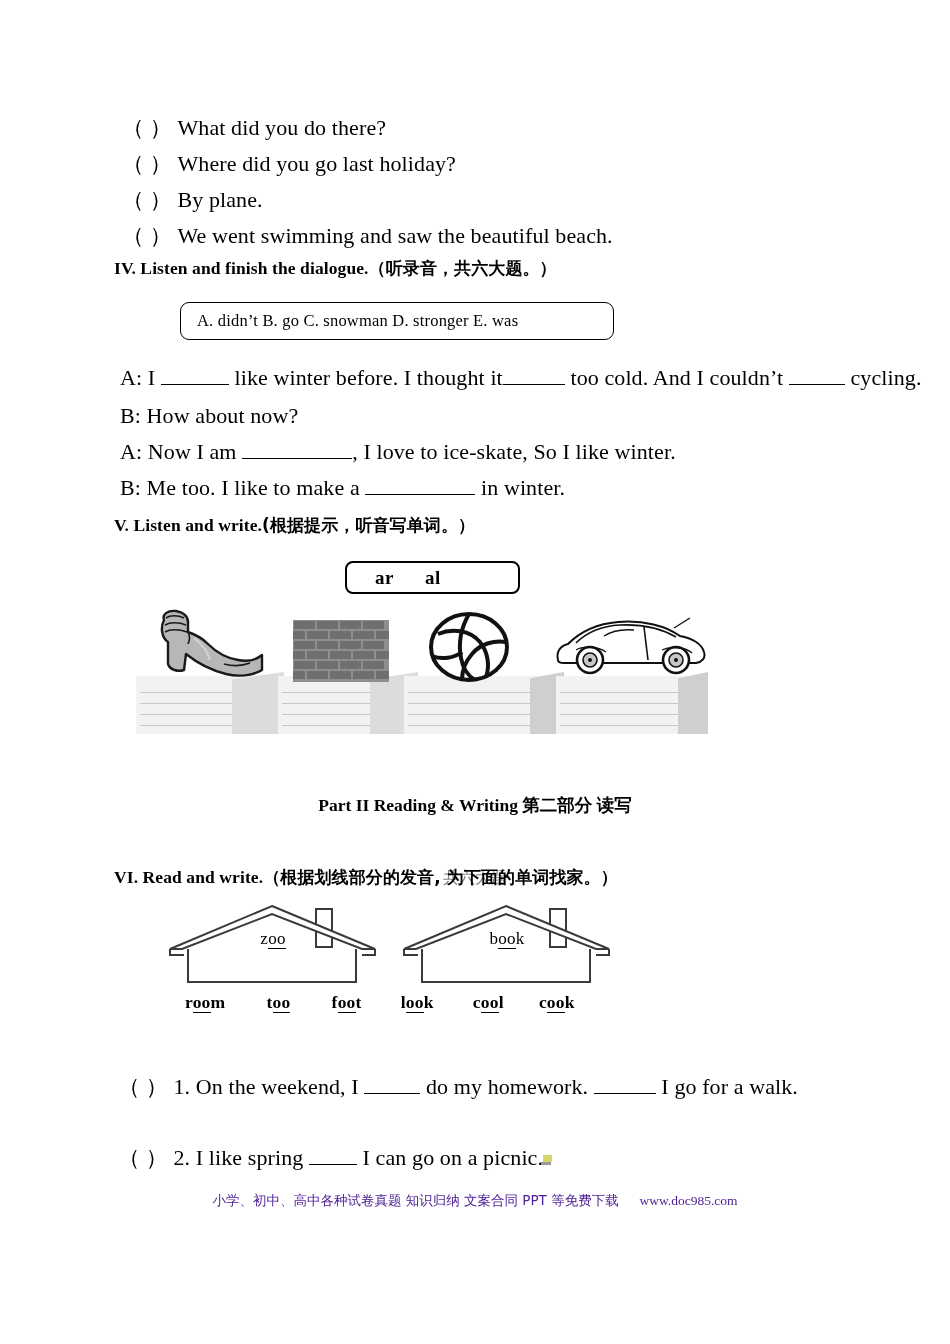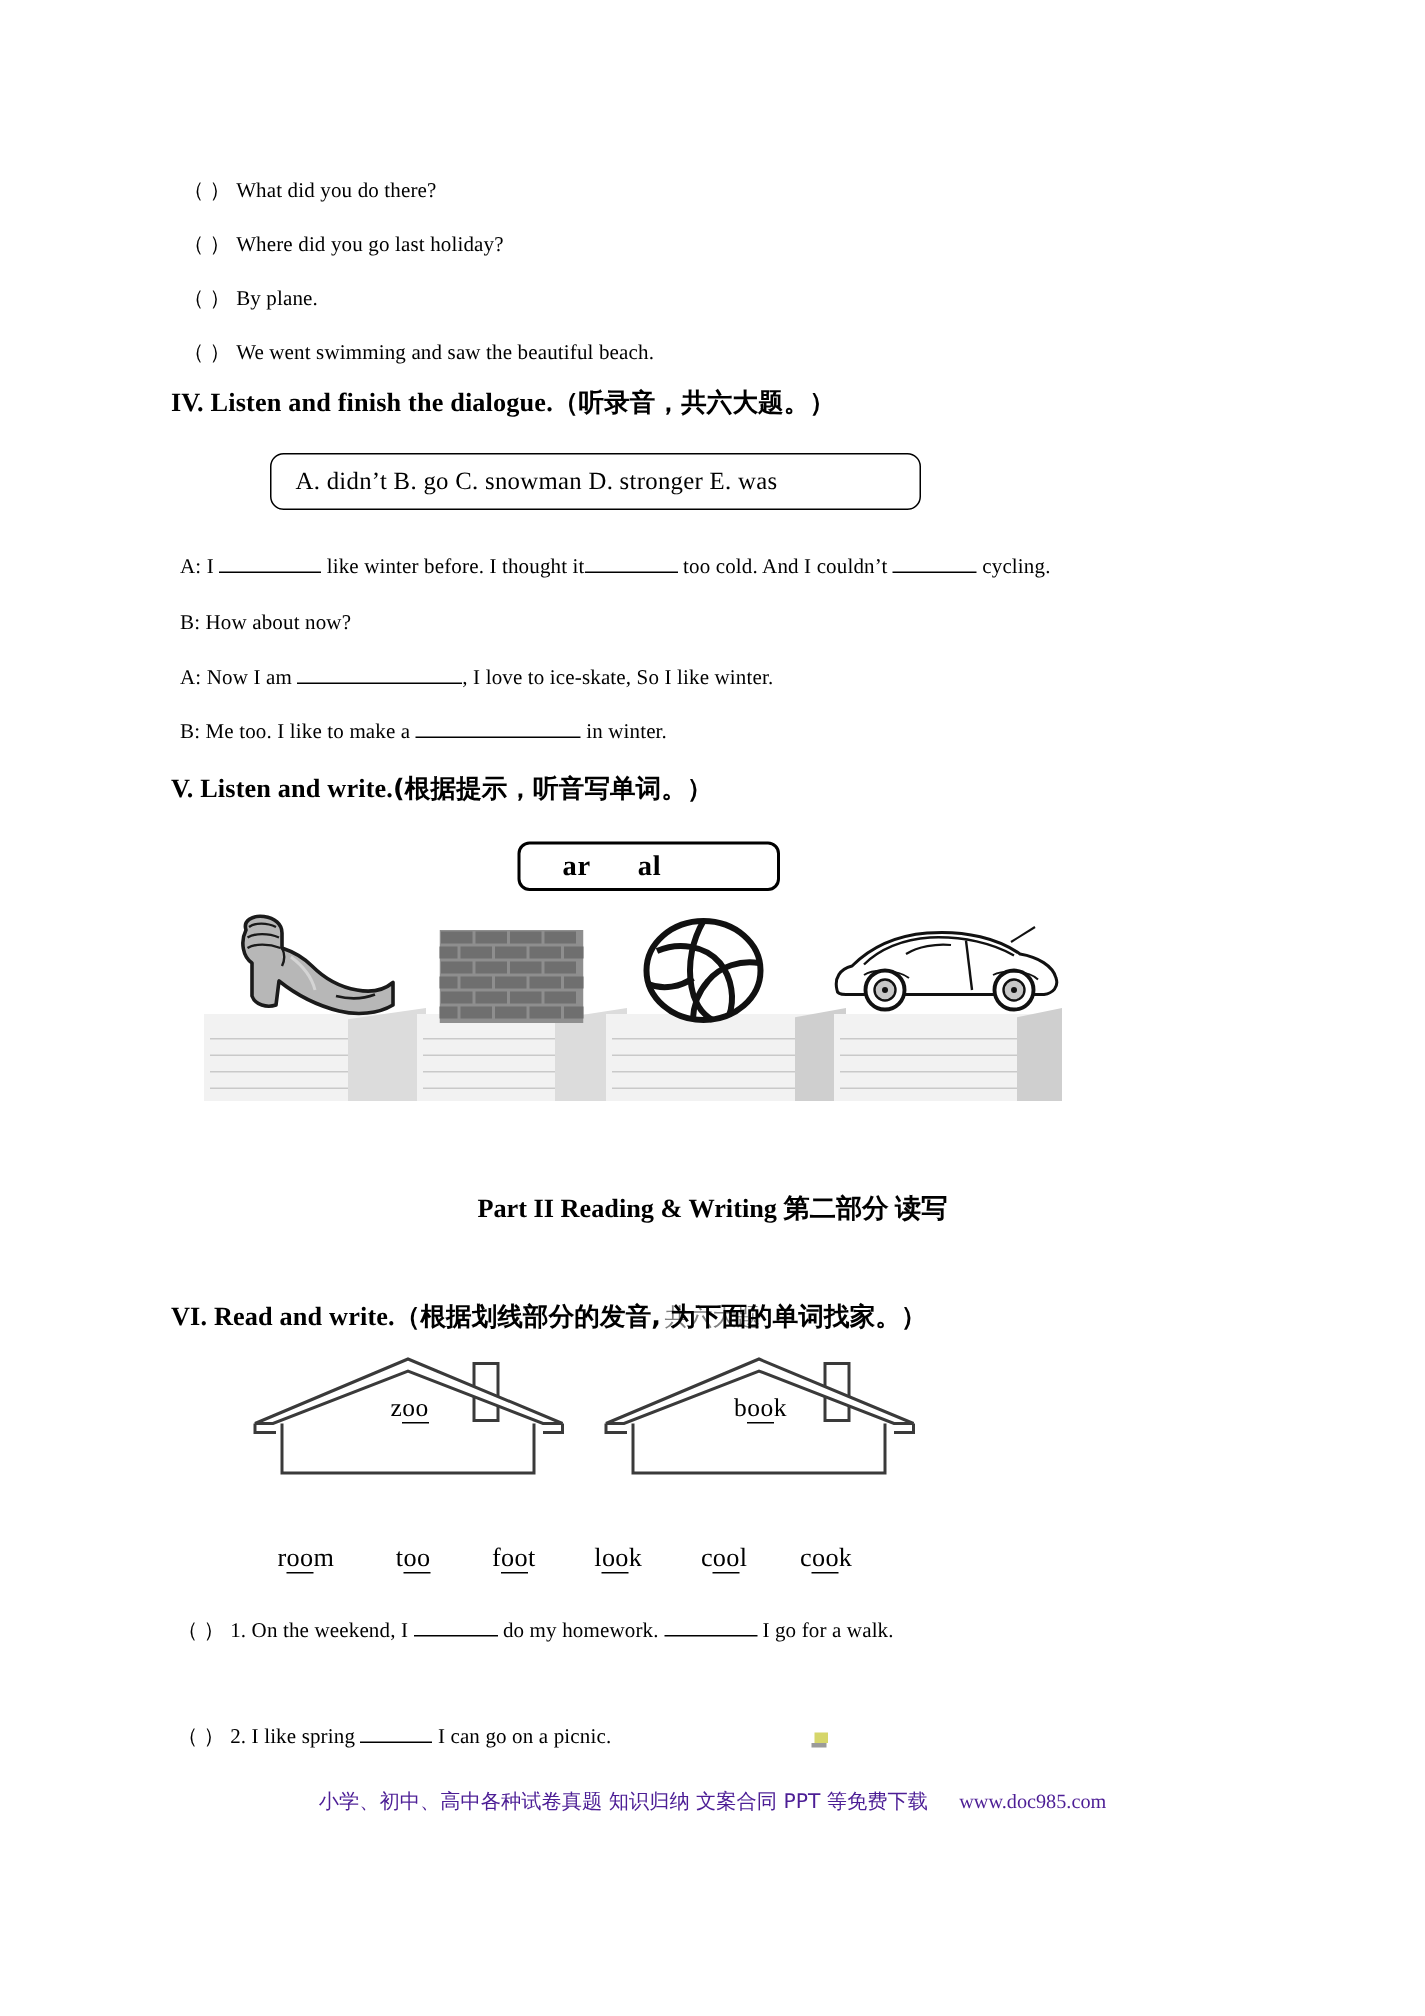--- a/index.html
+++ b/index.html
@@ -17,21 +17,21 @@
   }
   .page {
     position: absolute;
     left: 0; top: 0;
     width: 950px;
     height: 1344px;
   }
   
   .qline {
     position: absolute;
-    font-size: 14px;
+    font-size: 22px;
     line-height: 20px;
     white-space: nowrap;
     letter-spacing: 0.1px;
   }
   .sec-head {
     position: absolute;
     font-size: 17.5px;
     font-weight: bold;
     white-space: nowrap;
     letter-spacing: 0.1px;
@@ -367,21 +367,21 @@
       <path d="M106 3 L209 46 L196 46 L106 11 L16 46 L4 46 Z" fill="#fff" stroke="#3a3a3a" stroke-width="2"></path>
       <path d="M4 46 L4 52 L18 52" fill="none" stroke="#3a3a3a" stroke-width="2"></path>
       <path d="M209 46 L209 52 L196 52" fill="none" stroke="#3a3a3a" stroke-width="2"></path>
       <path d="M22 46 L22 79 L190 79 L190 46" fill="none" stroke="#3a3a3a" stroke-width="2"></path>
     </svg>
     <div class="word" style="top:26px;">
       <span>b</span><span class="u">oo</span><span>k</span>
     </div>
   </div>
 
-  <div class="wordrow" style="left:185px; top:1028px;">
+  <div class="wordrow" style="left:185px; top:992px;font-weight:bold;">
     <span><span>r</span><span class="u">oo</span><span>m</span></span>
     <span class="gap" style="width:32px;"></span>
     <span><span>t</span><span class="u">oo</span><span></span></span>
     <span class="gap" style="width:32px;"></span>
     <span><span>f</span><span class="u">oo</span><span>t</span></span>
     <span class="gap" style="width:30px;"></span>
     <span><span>l</span><span class="u">oo</span><span>k</span></span>
     <span class="gap" style="width:30px;"></span>
     <span><span>c</span><span class="u">oo</span><span>l</span></span>
     <span class="gap" style="width:26px;"></span>

